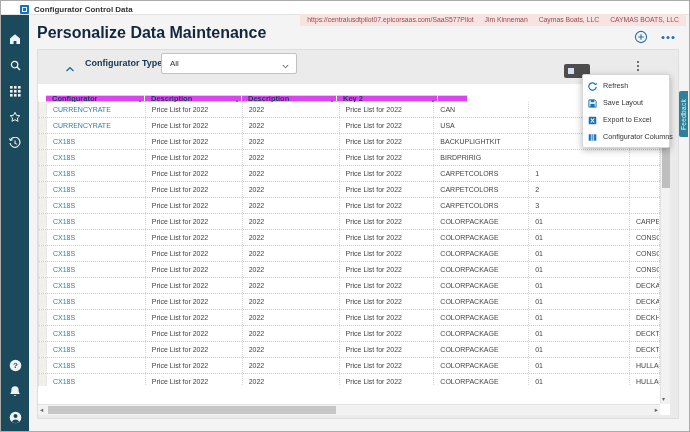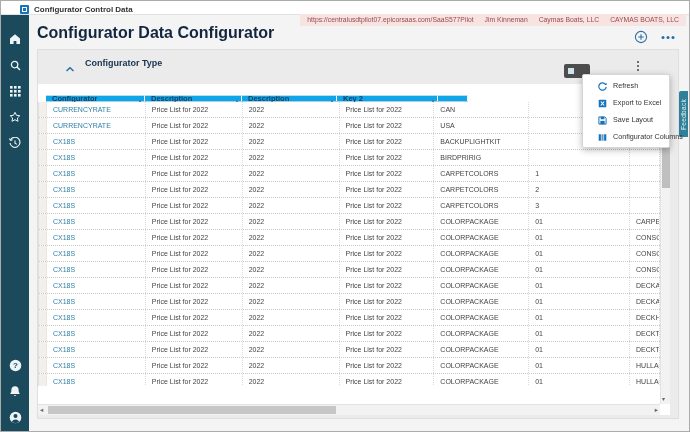--- a/index.html
+++ b/index.html
@@ -31,21 +31,21 @@
   .panel { position:absolute; left:36px; top:48px; width:642px; height:370px; background:#ebebeb; border:1px solid #dedede; }
   .panel-caret { position:absolute; left:27px; top:9px; cursor:pointer; }
   .panel-label { position:absolute; left:47px; top:8px; font-size:9px; font-weight:700; color:#16324e; }
   .dropdown { position:absolute; left:123px; top:3px; width:136px; height:21px; background:#fff; border:1px solid #c2c2c2; border-radius:2px; display:flex; align-items:center; cursor:pointer; }
   .dropdown-value { font-size:8px; color:#333; margin-left:8px; flex:1; }
   .dropdown-chevron { margin-right:7px; }
 
   
   .grid { position:absolute; left:0; top:34px; width:632px; height:331px; background:#fff; }
   .grid-header { position:absolute; left:8px; top:0; height:18px; display:flex; border-bottom:1px solid #aacfe5; }
-  .hcell { background:#0ea5e9; border-right:1px solid #ffffff; border-top:1px solid #bcdcee; display:flex; align-items:center; position:relative; cursor:pointer;margin-top:11px; }
+  .hcell { background:#d946ef; border-right:1px solid #ffffff; border-top:1px solid #bcdcee; display:flex; align-items:center; position:relative; cursor:pointer;margin-top:11px; }
   .hcell .hlabel { font-size:7.5px; font-weight:700; color:#1b3a58; margin-left:6px; white-space:nowrap; overflow:hidden; }
   .hkebab { position:absolute; right:3px; top:4px; display:flex; flex-direction:column; gap:1.5px; cursor:pointer; }
   .hkebab i { width:1.6px; height:1.6px; border-radius:50%; background:#55748c; display:block; }
   .grid-body { position:absolute; left:0; top:18px; width:622px; height:284px; overflow:hidden; border-left:1px solid #e0e0e0; }
   .row { display:flex; height:16px; border-bottom:1px dotted #c9c9c9; background:#fff; cursor:pointer; }
   .gutter { width:8px; background:#f3efeb; border-right:1px dotted #ddd; }
   .cell { font-size:7px; color:#444; display:flex; align-items:center; padding-left:6px; border-right:1px dotted #d9d9d9; white-space:nowrap; overflow:hidden; }
   .cell.link { color:#2f7fa6; }
 
   
@@ -58,21 +58,21 @@
   .harrow.left { left:2px; } .harrow.right { right:2px; }
 
   
   .grid-kebab { position:absolute; right:33px; top:9px; width:14px; height:14px; display:flex; flex-direction:column; align-items:center; justify-content:center; gap:1.7px; cursor:pointer; }
   .grid-kebab i { width:2px; height:2px; border-radius:50%; background:#444; display:block; }
   .dark-tooltip { position:absolute; left:526px; top:14px; width:26px; height:14px; background:#4d4d4d; border-radius:2px; z-index:5; }
   .dark-tooltip::after { content:""; position:absolute; left:4px; top:4px; width:6px; height:6px; background:#cfe3ef; }
 
   
   .context-menu { position:absolute; left:581px; top:73px; width:88px; background:#fff; border:1px solid #d6d6d6; border-radius:2px; box-shadow:0 2px 7px rgba(0,0,0,0.28); z-index:10; padding:2px 0; }
-  .menu-item { height:17px; display:flex; align-items:center; gap:6px; padding-left:15px; cursor:pointer; }
+  .menu-item { height:17px; display:flex; align-items:center; gap:6px; padding-left:5px; cursor:pointer; }
   .menu-item .mlabel { font-size:7.2px; color:#333; white-space:nowrap; }
   .menu-item svg { flex:none; }
 
   
   .feedback-tab { position:absolute; right:1px; top:90px; width:9px; height:46px; background:#2e8198; border-radius:2px 0 0 2px; display:flex; align-items:center; justify-content:center; cursor:pointer; }
   .feedback-tab span { writing-mode:vertical-rl; transform:rotate(180deg); font-size:6.5px; color:#eaf4f7; letter-spacing:0.3px; }
 </style>
 </head>
 <body>
 
@@ -160,21 +160,21 @@
           <svg width="13" height="13" viewBox="0 0 13 13">
             <circle cx="6.5" cy="6.5" r="5.8" fill="#eef3f5"></circle>
             <circle cx="6.5" cy="5" r="2" fill="#1a4a5c"></circle>
             <path d="M2.8 10.6a4.4 4.4 0 0 1 7.4 0 5.8 5.8 0 0 1-7.4 0z" fill="#1a4a5c"></path>
           </svg>
         </span>
       </div>
       <div style="height: 3px;"></div>
     </div>
 
-  <div class="page-title">Configurator Data Configurator</div>
+  <div class="page-title">Personalize Data Maintenance</div>
   <div class="header-actions">
     <span class="icon-btn">
       <svg width="14" height="14" viewBox="0 0 14 14">
           <circle cx="7" cy="7" r="5.6" fill="none" stroke="#2b6fa3" stroke-width="1.1"></circle>
           <path d="M7 4.2v5.6M4.2 7h5.6" stroke="#2b6fa3" stroke-width="1.1"></path>
         </svg>
     </span>
     <span class="icon-btn">
       <svg width="14" height="5" viewBox="0 0 14 5">
           <circle cx="2" cy="2.5" r="1.5" fill="#2b6fa3"></circle>
@@ -184,20 +184,28 @@
     </span>
   </div>
 
   <div class="panel">
     <span class="panel-caret">
       <svg width="10" height="7" viewBox="0 0 10 7">
           <path d="M1.5 5L5 1.8L8.5 5" fill="none" stroke="#1e6f9c" stroke-width="1.4"></path>
         </svg>
     </span>
     <span class="panel-label">Configurator Type</span>
+    <div class="dropdown">
+      <span class="dropdown-value">All</span>
+      <span class="dropdown-chevron">
+        <svg width="7" height="5" viewBox="0 0 7 5">
+            <path d="M0.8 1L3.5 3.8L6.2 1" fill="none" stroke="#555" stroke-width="1"></path>
+          </svg>
+      </span>
+    </div>
 
     <div class="dark-tooltip"></div>
     <div class="grid-kebab">
         <i></i>
         <i></i>
         <i></i>
       </div>
 
     <div class="grid">
       <div class="grid-header">
@@ -434,32 +442,32 @@
   <div class="context-menu">
       <div class="menu-item">
         <span><svg width="9" height="9" viewBox="0 0 10 10">
             <path d="M8.6 3A4.1 4.1 0 1 0 9.1 5.4" fill="none" stroke="#1673b9" stroke-width="1.3"></path>
             <path d="M9.6 0.8V3.4H7" fill="#1673b9"></path>
           </svg></span>
         <span class="mlabel">Refresh</span>
       </div>
       <div class="menu-item">
         <span><svg width="9" height="9" viewBox="0 0 10 10">
-            <rect x="0.8" y="0.8" width="8.4" height="8.4" rx="1" fill="#1673b9"></rect>
-            <path d="M3.1 2.8l3.8 4.4M6.9 2.8L3.1 7.2" stroke="#fff" stroke-width="1.2"></path>
-          </svg></span>
-        <span class="mlabel">Export to Excel</span>
-      </div>
-      <div class="menu-item">
-        <span><svg width="9" height="9" viewBox="0 0 10 10">
             <path d="M1 1h6.5L9 2.5V9H1z" fill="none" stroke="#1673b9" stroke-width="1.1"></path>
             <rect x="3" y="1" width="4" height="2.6" fill="#1673b9"></rect>
             <rect x="2.6" y="5.4" width="4.8" height="3.6" fill="#1673b9"></rect>
           </svg></span>
         <span class="mlabel">Save Layout</span>
+      </div>
+      <div class="menu-item">
+        <span><svg width="9" height="9" viewBox="0 0 10 10">
+            <rect x="0.8" y="0.8" width="8.4" height="8.4" rx="1" fill="#1673b9"></rect>
+            <path d="M3.1 2.8l3.8 4.4M6.9 2.8L3.1 7.2" stroke="#fff" stroke-width="1.2"></path>
+          </svg></span>
+        <span class="mlabel">Export to Excel</span>
       </div>
       <div class="menu-item">
         <span><svg width="9" height="9" viewBox="0 0 10 10">
             <rect x="0.8" y="1.4" width="2.4" height="7.2" fill="#1673b9"></rect>
             <rect x="3.8" y="1.4" width="2.4" height="7.2" fill="#5d9fd0"></rect>
             <rect x="6.8" y="1.4" width="2.4" height="7.2" fill="#1673b9"></rect>
           </svg></span>
         <span class="mlabel">Configurator Columns</span>
       </div>
     </div>

